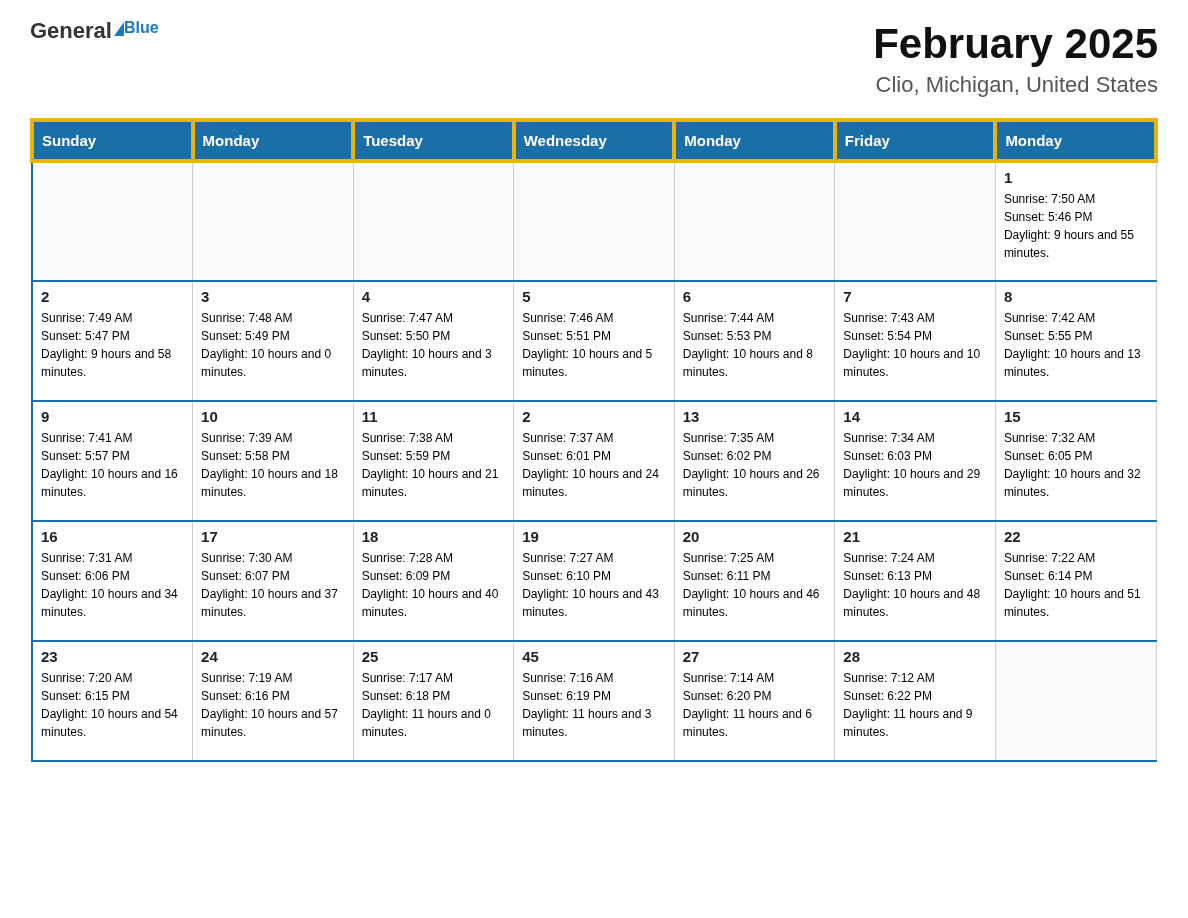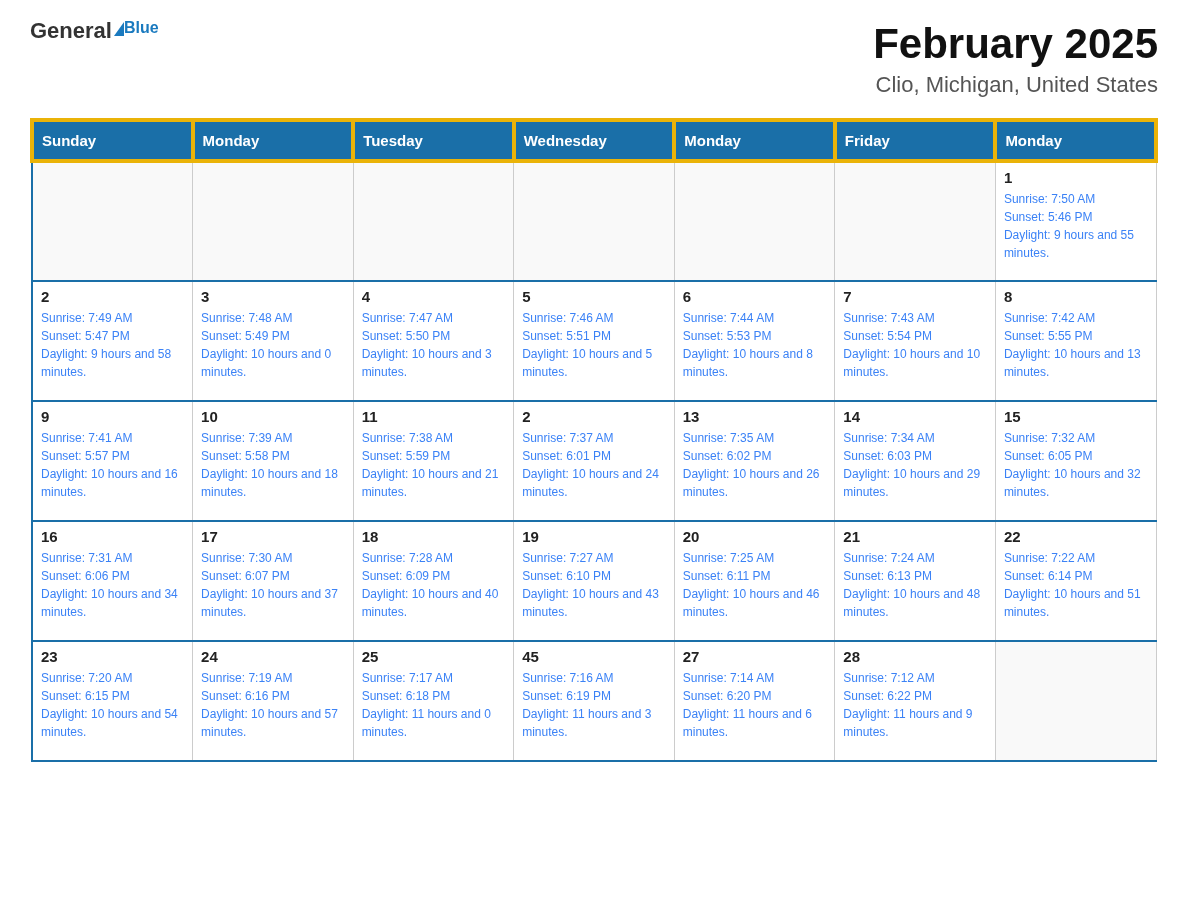--- a/index.html
+++ b/index.html
@@ -80,21 +80,21 @@
     }
     .day-number {
       font-size: 15px;
       font-weight: bold;
       color: #222;
       display: block;
       margin-bottom: 4px;
     }
     .day-info {
       font-size: 12px;
-      color: #3b82f6;
+      color: #000000;
       line-height: 1.5;
     }
     tbody tr td:first-child {
       border-left: 2px solid #1a6fa8;
     }
     tbody tr {
       border-bottom: 2px solid #1a6fa8;
     }
     .empty-cell {
       background: #f9f9f9;

